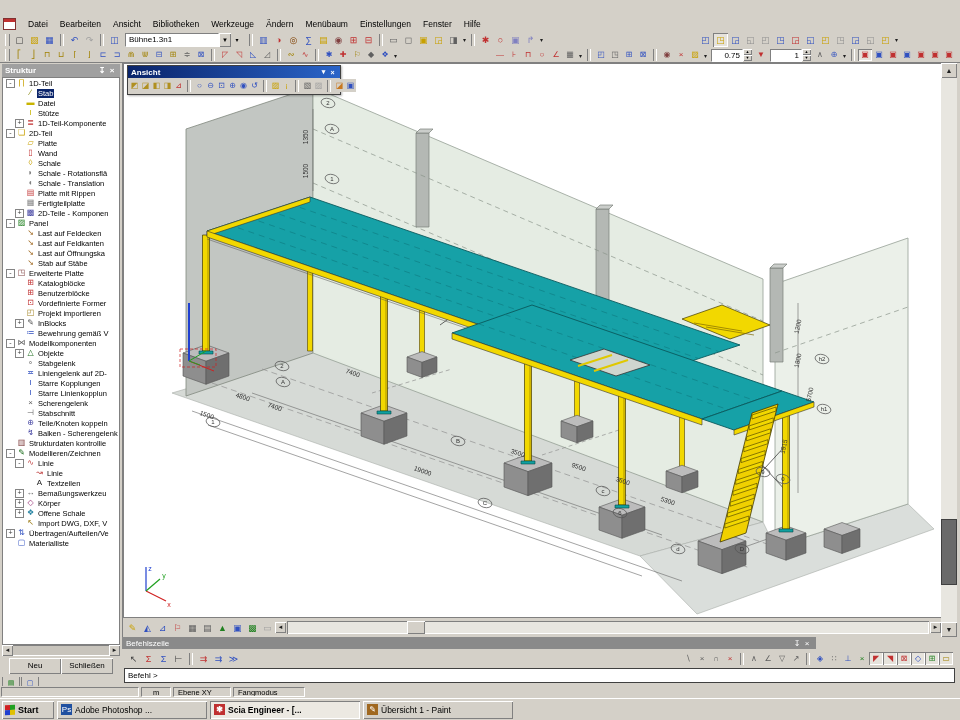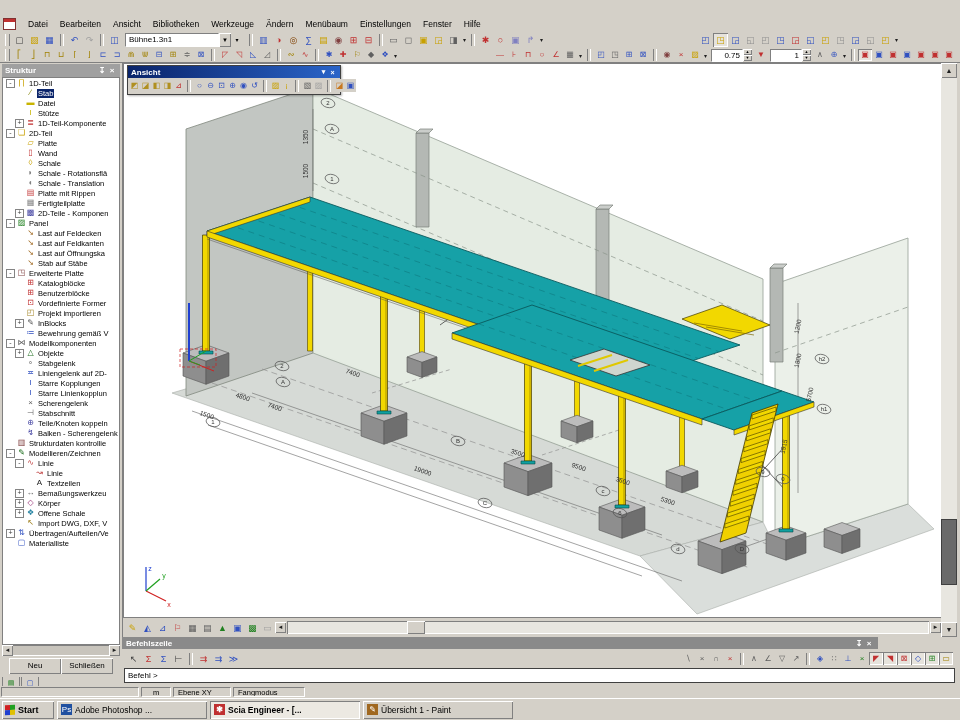--- a/index.html
+++ b/index.html
@@ -72,21 +72,21 @@
   #vbottom{left:123px;top:617px;width:818px;height:20px;background:#d4d0c8;display:flex;align-items:center;
     border-top:1px solid #808080;box-sizing:border-box;padding-left:2px}
   #vbottom .track{flex:1;height:13px;background:#e8e6e0;position:relative;margin:0 1px}
   #vbottom .thumb{position:absolute;left:120px;top:0;width:18px;height:13px}
   #vscroll{left:941px;top:63px;width:16px;height:574px;background:#e8e6e0}
   #vscroll .scrbtn{width:16px;height:15px;line-height:15px;font-size:7px}
   #vthumb{position:absolute;left:0;top:456px;width:16px;height:66px;background:#6a6a6a;border:1px solid #404040;box-sizing:border-box}
   #vscrdn{position:absolute;left:0;top:559px}
   
   #cmdpanel{left:122px;top:637px;width:835px;height:49px;background:#d4d0c8}
-  #cmdhead{left:0;top:0;width:756px;height:12px;background:#8a8a8a;color:#fff;font-size:8px;font-weight:bold;
+  #cmdhead{left:0;top:0;width:694px;height:12px;background:#8a8a8a;color:#fff;font-size:8px;font-weight:normal;
     display:flex;align-items:center;padding:0 4px;box-sizing:border-box;position:absolute}
   #cmdhead .hbtn{margin-left:auto;width:10px;text-align:center}
   #cmdhead .hbtn+.hbtn{margin-left:0}
   #cmdicons{left:0;top:13px;width:835px;height:17px;display:flex;align-items:center;position:absolute;padding-left:4px;box-sizing:border-box}
   #snapicons{margin-left:auto;display:flex;align-items:center;margin-right:4px}
   #snapicons .ticon{width:14px;height:13px;line-height:13px;font-size:8px}
   #cmdinput{left:2px;top:31px;width:831px;height:15px;background:#fff;border:1px solid #404040;
     font-size:8px;line-height:13px;padding:0 3px;box-sizing:border-box;position:absolute}
   
   #statusbar{left:0;top:686px;width:960px;height:12px;background:#d4d0c8;display:flex;font-size:7.5px;align-items:stretch}

